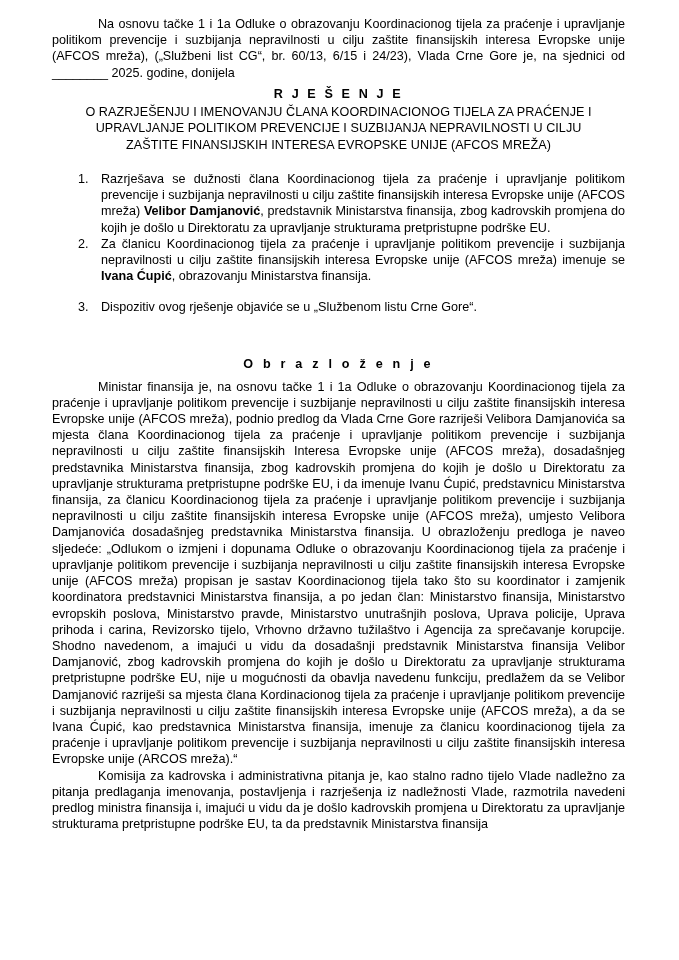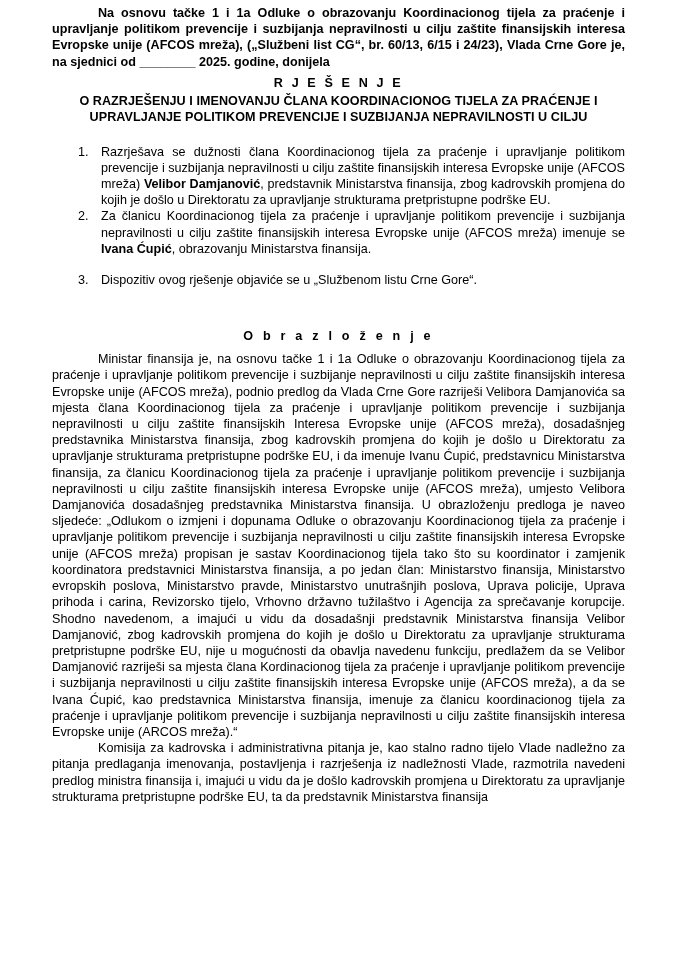--- a/index.html
+++ b/index.html
@@ -35,37 +35,36 @@
     line-height: 14px;
   }
   p {
     margin: 0;
     font-size: 12.6px;
     line-height: 16.2px;
     text-align: justify;
     text-justify: inter-word;
   }
   .intro {
-    margin-top: 5px;
+    margin-top: 16px;
     text-indent: 46px;
-    font-weight: bold;
   }
   .title-block {
     margin-top: 4px;
     text-align: center;
   }
   .title-rjesenje {
     font-size: 12.6px;
     font-weight: bold;
     letter-spacing: 2.6px;
     line-height: 18px;
   }
   .title-main {
     font-size: 12.6px;
-    font-weight: bold;
+    font-weight: normal;
     line-height: 16.4px;
     letter-spacing: 0.05px;
     margin-top: 1px;
   }
   .title-main .tl {
     display: block;
   }
   ol.dispositiv {
     list-style: none;
     margin: 0;
@@ -117,20 +116,21 @@
   <div class="sheet">
 
 
     <p class="intro">Na osnovu tačke 1 i 1a Odluke o obrazovanju Koordinacionog tijela za praćenje i upravljanje politikom prevencije i suzbijanja nepravilnosti u cilju zaštite finansijskih interesa Evropske unije (AFCOS mreža), („Službeni list CG“, br. 60/13, 6/15 i 24/23), Vlada Crne Gore je, na sjednici od ________ 2025. godine, donijela</p>
 
     <div class="title-block">
       <div class="title-rjesenje">R J E Š E N J E</div>
       <div class="title-main">
         <span class="tl">O RAZRJEŠENJU I IMENOVANJU ČLANA KOORDINACIONOG TIJELA ZA PRAĆENJE I</span>
         <span class="tl">UPRAVLJANJE POLITIKOM PREVENCIJE I SUZBIJANJA NEPRAVILNOSTI U CILJU</span>
+        <span class="tl">ZAŠTITE FINANSIJSKIH INTERESA EVROPSKE UNIJE (AFCOS MREŽA)</span>
       </div>
     </div>
 
     <ol class="dispositiv">
       <li>
         <span class="num">1.</span><span>Razrješava se dužnosti člana Koordinacionog tijela za praćenje i upravljanje politikom prevencije i suzbijanja nepravilnosti u cilju zaštite finansijskih interesa Evropske unije (AFCOS mreža) </span><b>Velibor Damjanović</b><span>, predstavnik Ministarstva finansija, zbog kadrovskih promjena do kojih je došlo u Direktoratu za upravljanje strukturama pretpristupne podrške EU.</span>
       </li>
       <li>
         <span class="num">2.</span><span>Za članicu Koordinacionog tijela za praćenje i upravljanje politikom prevencije i suzbijanja nepravilnosti u cilju zaštite finansijskih interesa Evropske unije (AFCOS mreža) imenuje se </span><b>Ivana Ćupić</b><span>, obrazovanju Ministarstva finansija.</span>
       </li>

